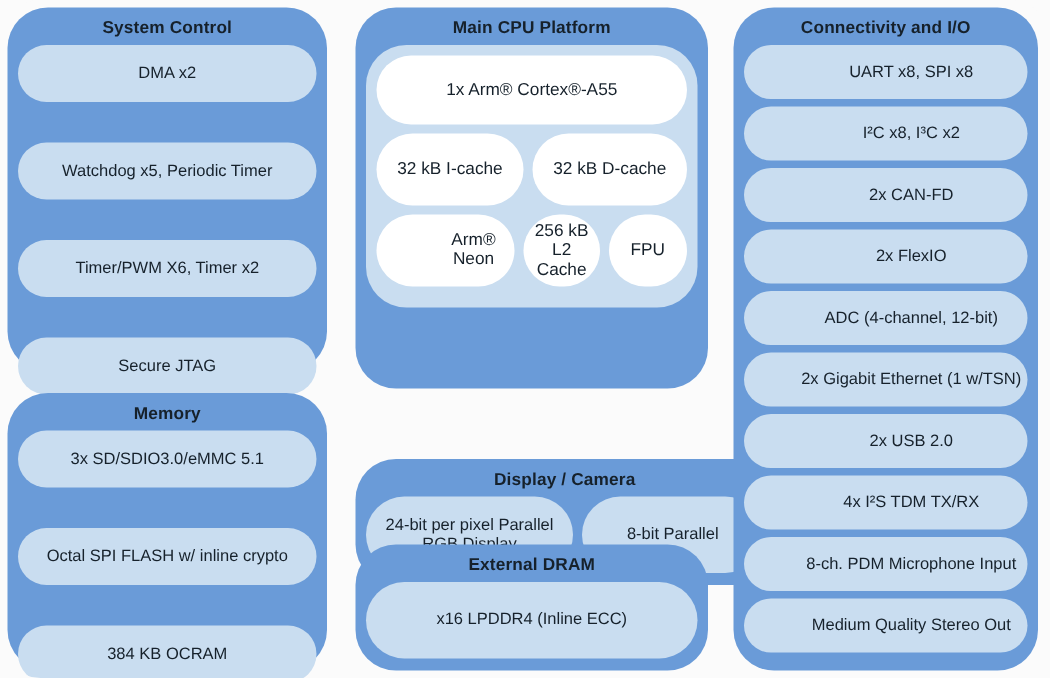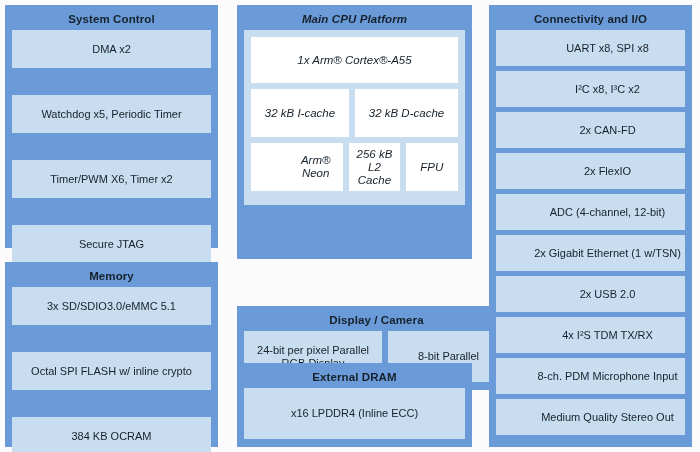--- a/index.html
+++ b/index.html
@@ -1,15 +1,15 @@
 <!DOCTYPE html>
 <html><head>
 <meta charset="utf-8">
 <style>
-  * { box-sizing: border-box; }
+  * { box-sizing: border-box; border-radius: 27px; }
   html, body {
     margin: 0;
     padding: 0;
     background: #fbfbfb;
   }
   body {
     width: 700px;
     height: 452px;
     font-family: "Liberation Sans", sans-serif;
     color: #1a1a1a;
@@ -62,21 +62,21 @@
     padding: 2px 4px;
     flex: 1 1 auto;
   }
   .item.fixed-38 { flex: none; height: 38px; }
   .item.fixed-36 { flex: none; height: 36px; padding-left: 38px; }
 
   
   #panel-system-control { left: 5px;   top: 5px;   width: 213px; height: 243px; }
   #panel-memory         { left: 5px;   top: 262px; width: 213px; height: 185px; }
 
-  #panel-main-cpu       { left: 237px; top: 5px;   width: 235px; height: 254px; font-style: italic; }
+  #panel-main-cpu       { left: 237px; top: 5px;   width: 235px; height: 254px; }
   #panel-display-camera { left: 237px; top: 262px; width: 279px; height: 84px; margin-top: 44px; }
   #panel-external-dram  { left: 237px; top: 363px; width: 235px; height: 84px; }
 
   #panel-connectivity   { left: 489px; top: 5px;   width: 203px; height: 442px; }
 
   
   .cpu-inner {
     background: #c9ddf0;
     padding: 7px;
     display: flex;

